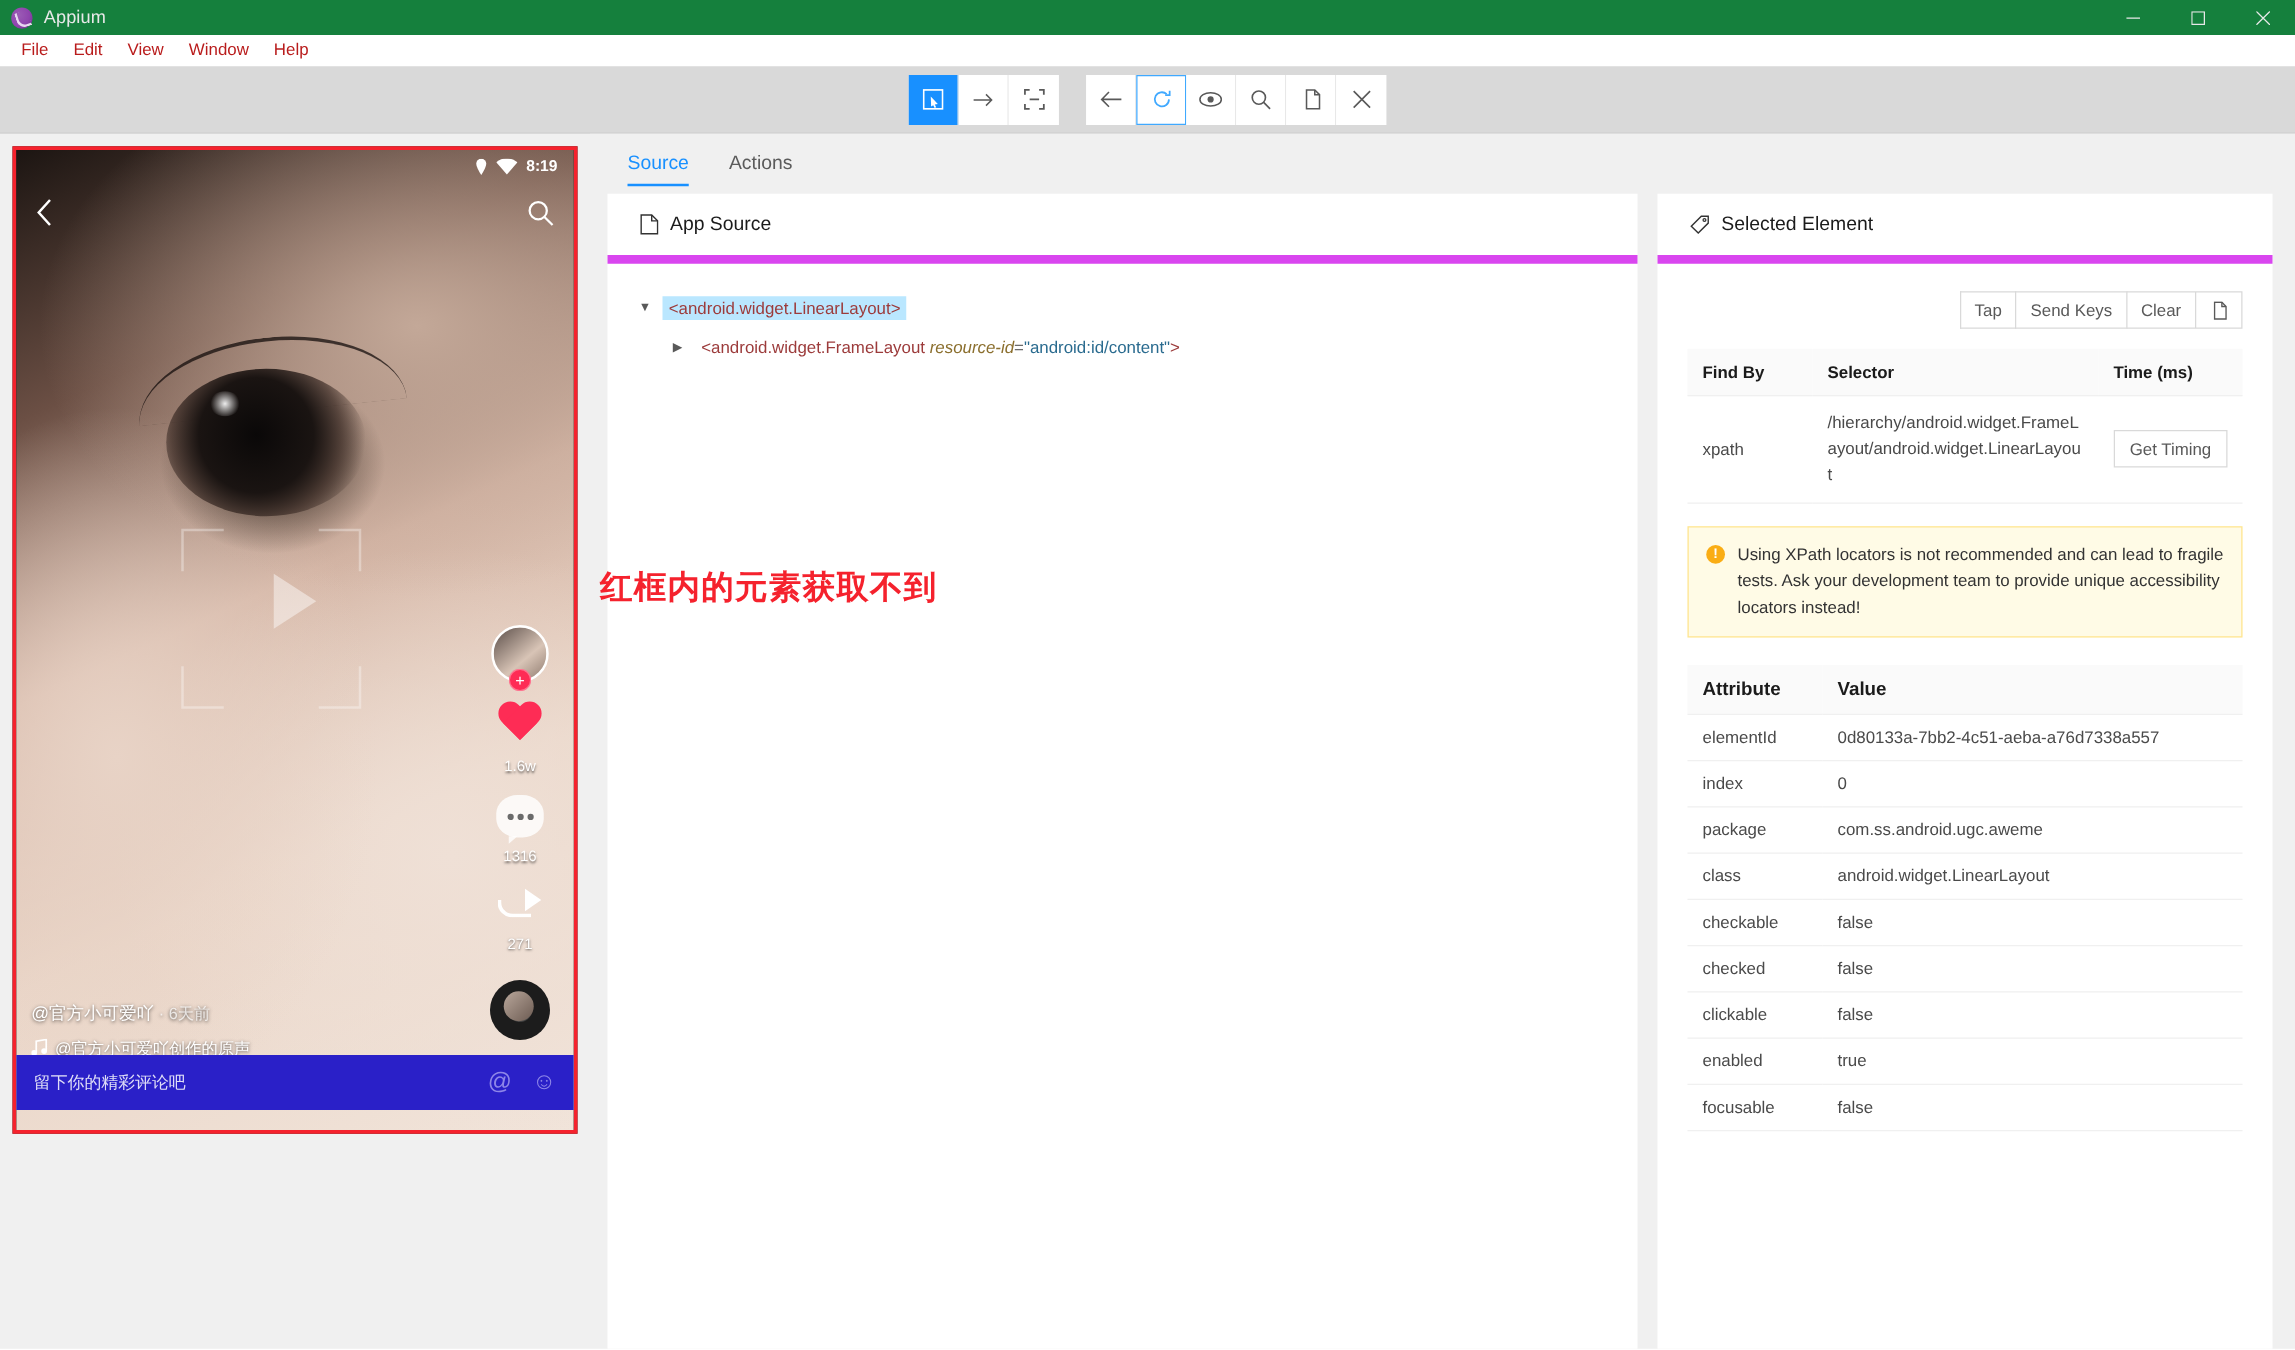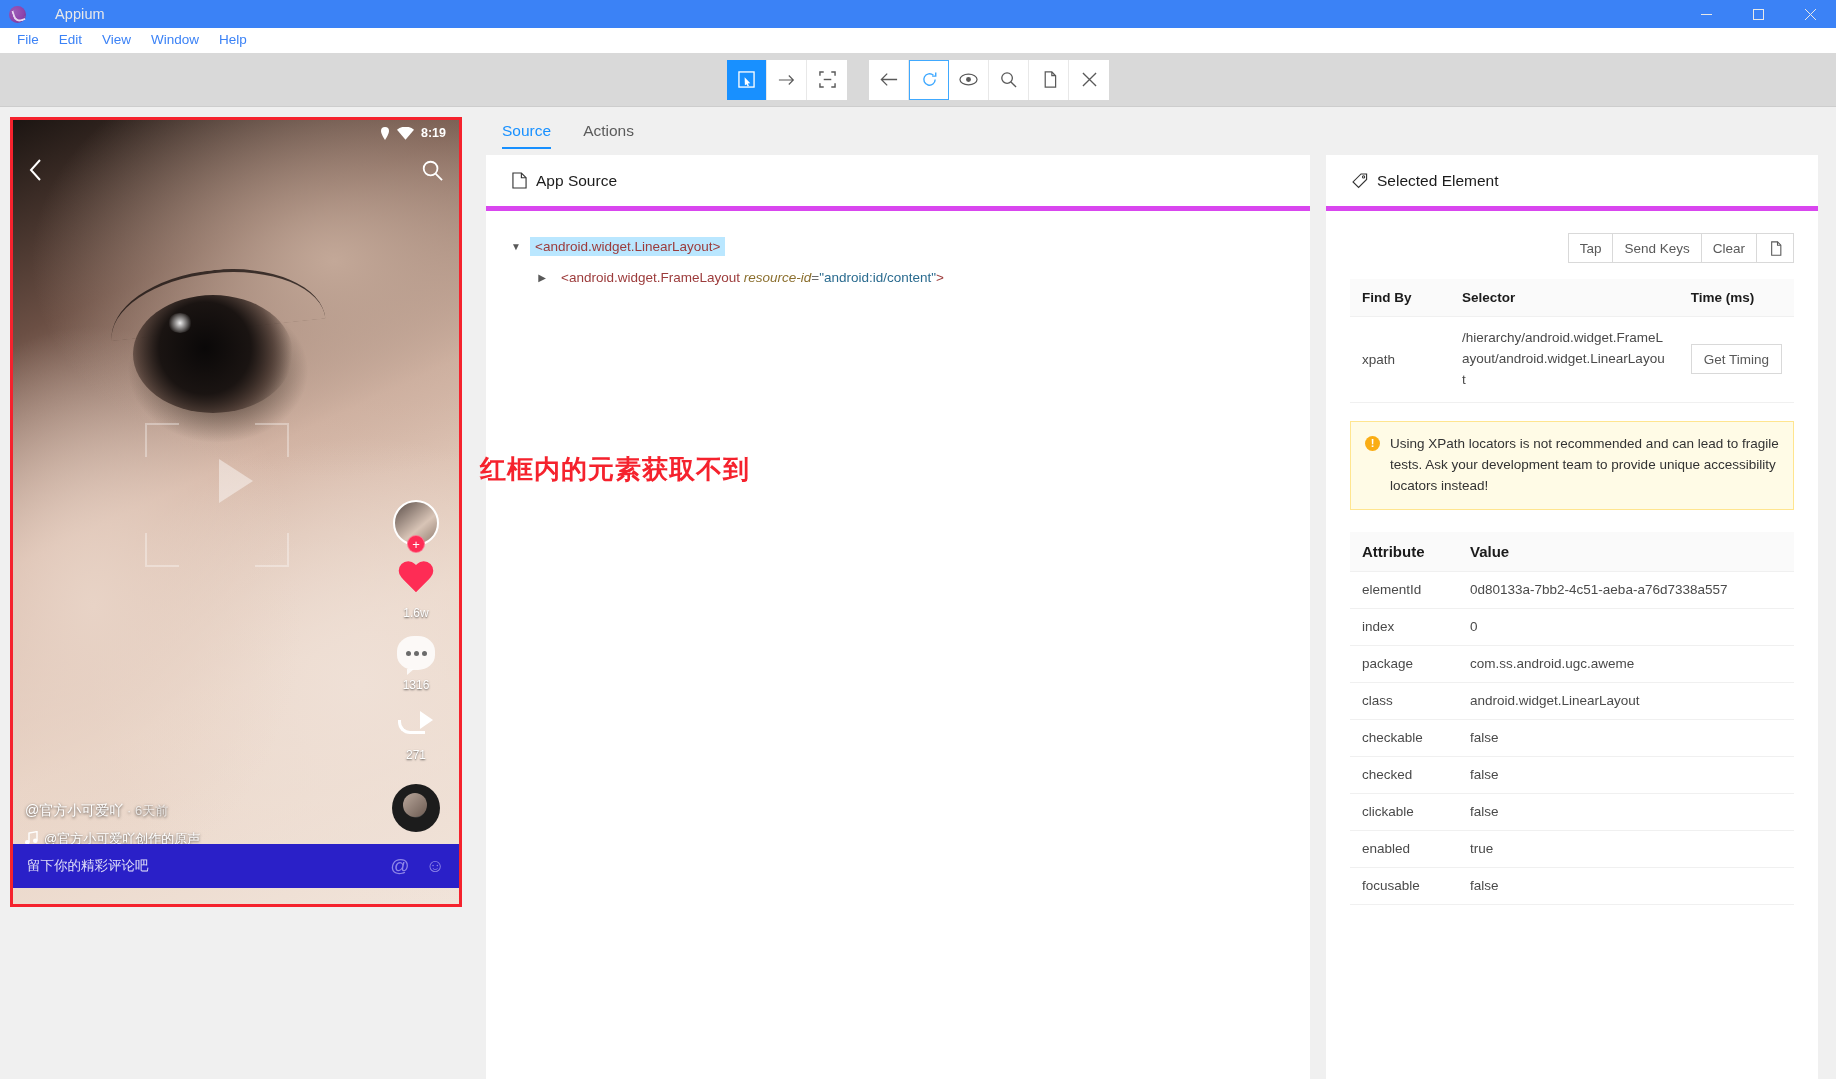--- a/index.html
+++ b/index.html
@@ -5,22 +5,22 @@
   * { box-sizing: border-box; margin: 0; padding: 0; }
   html, body {
     width: 1836px; height: 1080px;
     font-family: "Liberation Sans", sans-serif;
     background: #ffffff;
     overflow: hidden;
   }
 
   
   .titlebar {
-    height: 28px; background: #3b82f6; display: flex;
-    align-items: center; position: relative; gap: 20px;
+    height: 28px; background: #15803d; display: flex;
+    align-items: center; position: relative;
   }
   .app-logo {
     width: 17px; height: 17px; margin-left: 9px; margin-right: 9px;
     border-radius: 50%;
     background: radial-gradient(circle at 35% 35%, #9b5bb5 0%, #8e44ad 55%, #6b2f85 100%);
     position: relative; flex: none;
   }
   .app-logo::after {
     content: ""; position: absolute; left: 4px; top: 3px;
     width: 9px; height: 11px;
@@ -34,21 +34,21 @@
     color: #e8e8e8;
   }
   .win-btn svg { display: block; }
 
   
   .menubar {
     height: 25px; background: #ffffff; display: flex; align-items: center;
     padding-left: 7px; border-bottom: 1px solid #ffffff;
   }
   .menu-item {
-    font-size: 13.5px; color: #3b82f6; padding: 3px 10px; line-height: 1;
+    font-size: 13.5px; color: #b91c1c; padding: 3px 10px; line-height: 1;
   }
 
   
   .toolbar {
     height: 54px; background: #d9d9d9; display: flex;
     align-items: center; justify-content: center; gap: 22px;
     border-bottom: 1px solid #cdcdcd;
   }
   .btn-group { display: flex; background: #fff; }
   .tb-btn {
@@ -209,21 +209,21 @@
   .tab { font-size: 15.5px; color: #5b5b5b; height: 48px; line-height: 48px; position: relative; }
   .tab.active { color: #1890ff; }
   .tab.active::after {
     content: ""; position: absolute; left: 0; right: 0; bottom: 6px; height: 2.5px; background: #1890ff;
   }
   .panels { flex: 1; display: flex; gap: 16px; padding: 0 18px 0 14px; min-height: 0; }
   .card { background: #fff; display: flex; flex-direction: column; min-height: 0; }
   .card-head {
     height: 56px; display: flex; align-items: center; gap: 9px;
     padding: 0 26px; font-size: 15.5px; color: #1b1b1b;
-    border-bottom: 5px solid #d946ef;
+    border-bottom: 7px solid #d946ef;
   }
   .card-body { flex: 1; overflow: hidden; }
   .source-card { flex: 1; min-width: 0; }
   .selected-card { width: 492px; flex: none; }
 
   
   .tree { padding: 26px 0 0 22px; font-size: 13.5px; }
   .tree-row { display: flex; align-items: center; gap: 6px; margin-bottom: 12px; }
   .caret { width: 16px; text-align: center; color: #595959; font-size: 10px; flex: none; }
   .node { padding: 2px 5px; white-space: nowrap; }

